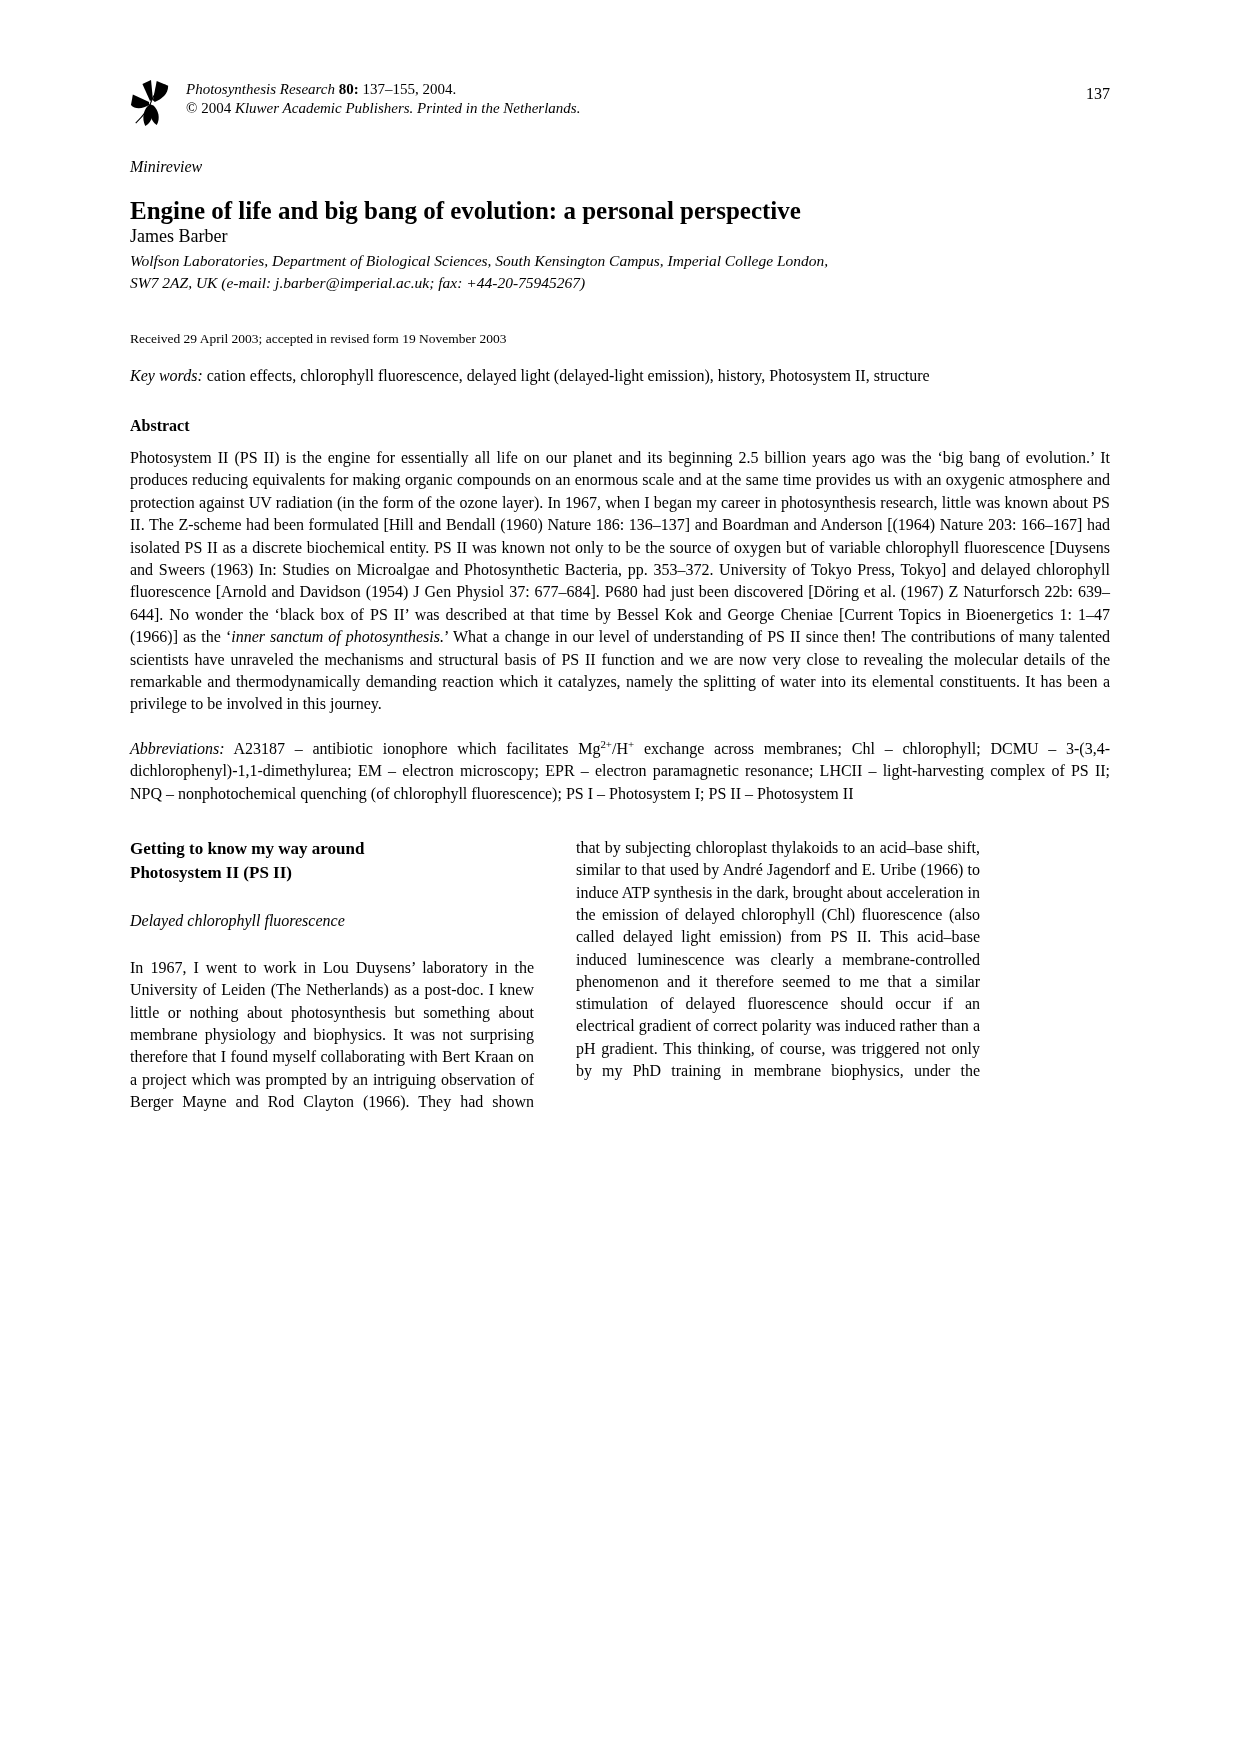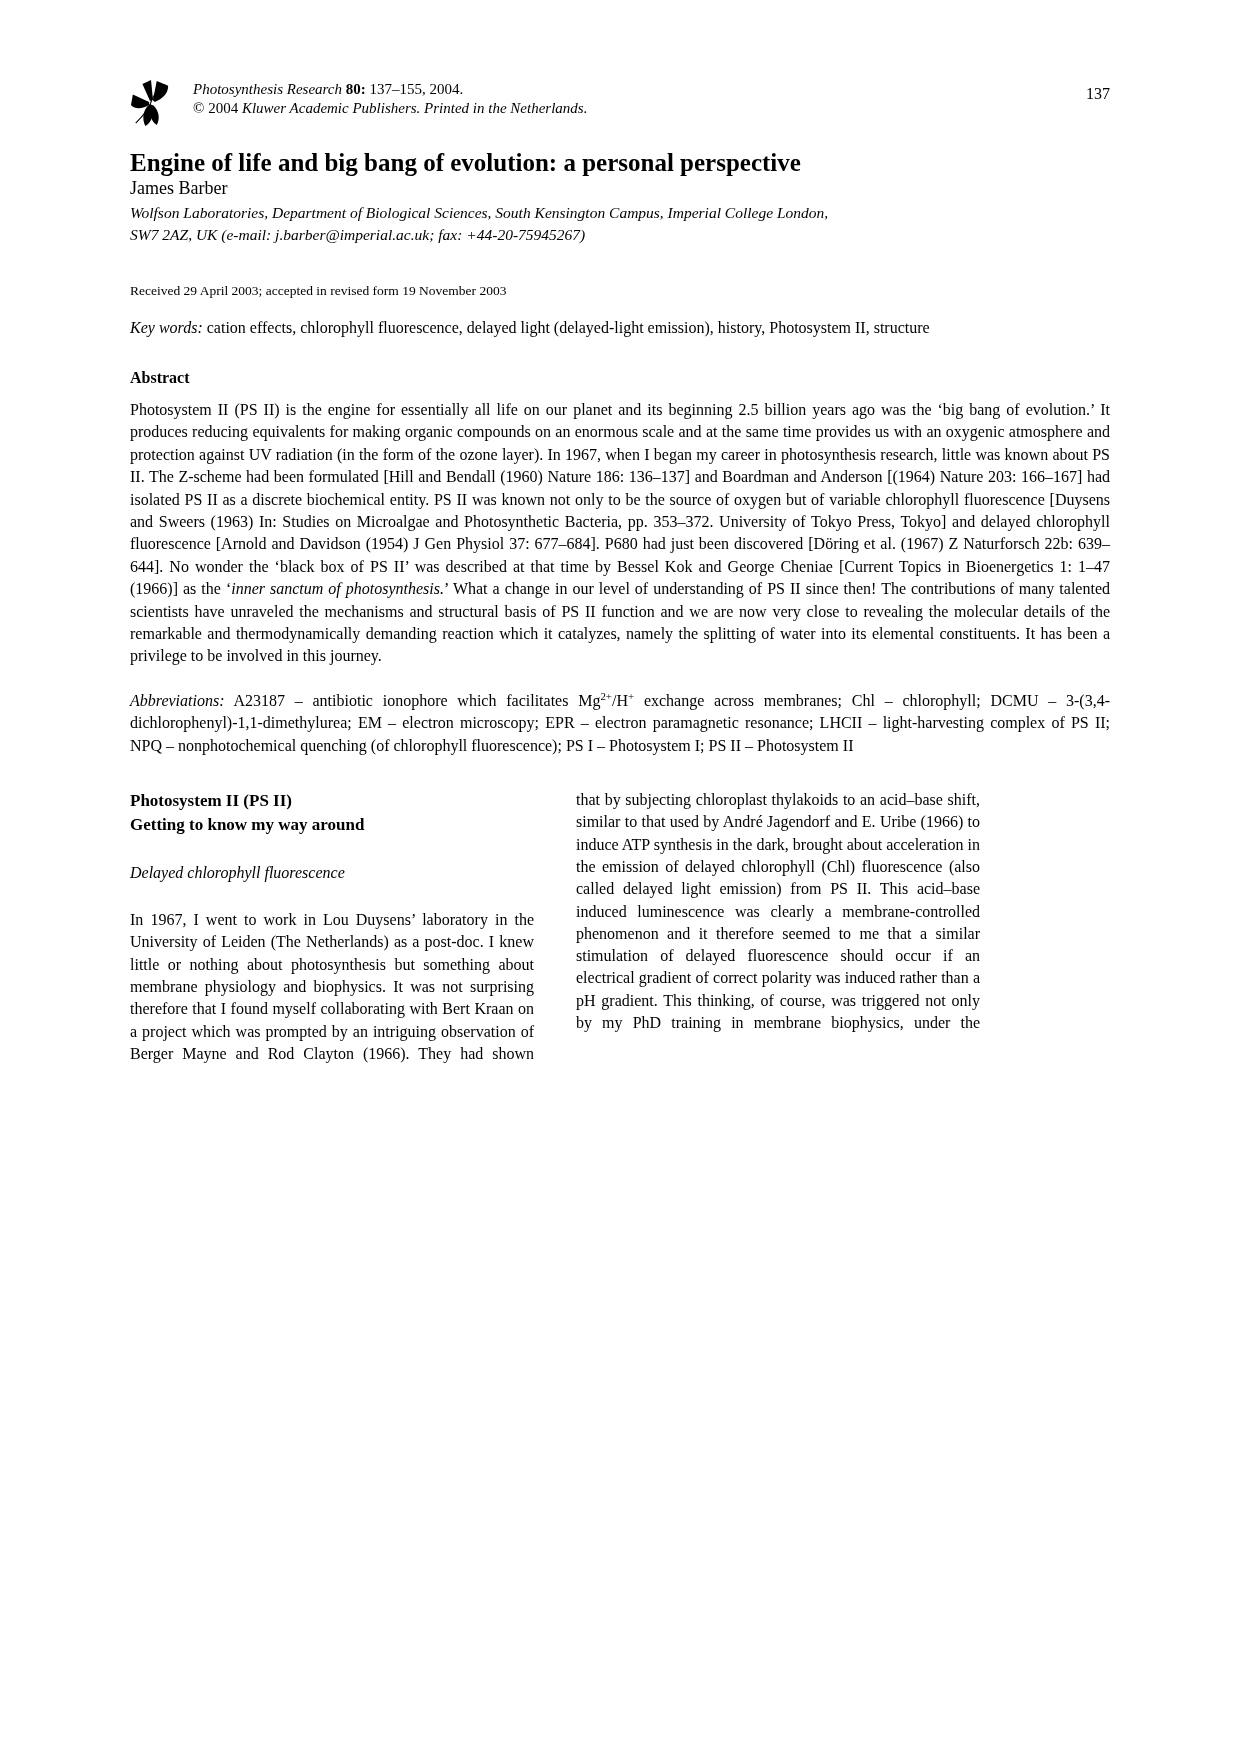--- a/index.html
+++ b/index.html
@@ -24,21 +24,21 @@
   .it { font-style: italic; }
   .bd { font-weight: bold; }
   sup { font-size: 0.68em; line-height: 0; }
 
   .header {
     display: flex;
     justify-content: space-between;
     align-items: flex-start;
     width: 980px;
   }
-  .header-left { display: flex; gap: 21px; }
+  .header-left { display: flex; gap: 14px; }
   .logo { display: inline-block; width: 42px; height: 50px; }
   .logo svg { width: 42px; height: 50px; display: block; }
   .imprint { font-size: 15px; line-height: 19px; padding-top: 2px; }
   .page-num { font-size: 16px; padding-top: 7px; }
 
   .kicker { margin-top: 30px; font-style: italic; font-size: 16px; }
   .title { margin: 20px 0 0 0; font-size: 25px; line-height: 30px; font-weight: bold; }
   .author { font-size: 18px; }
   .affiliation { margin-top: 3px; font-style: italic; font-size: 15.5px; line-height: 21.5px; }
   .received { margin-top: 38px; font-size: 13.5px; }
@@ -96,20 +96,21 @@
         </svg>
       </span>
       <div class="imprint">
         <div><span class="it">Photosynthesis Research</span><span> </span><span class="bd">80:</span><span> 137–155, 2004.</span></div>
         <div><span>© 2004 </span><span class="it">Kluwer Academic Publishers. Printed in the Netherlands.</span></div>
       </div>
     </div>
     <div class="page-num">137</div>
   </div>
 
+  <div class="kicker">Minireview</div>
 
   <h1 class="title">Engine of life and big bang of evolution: a personal perspective</h1>
 
   <div class="author">James Barber</div>
 
   <div class="affiliation">
       <div>Wolfson Laboratories, Department of Biological Sciences, South Kensington Campus, Imperial College London,</div>
       <div>SW7 2AZ, UK (e-mail: j.barber@imperial.ac.uk; fax: +44-20-75945267)</div>
     </div>
 
@@ -119,22 +120,22 @@
 
   <div class="abstract-heading">Abstract</div>
 
   <div class="abstract-body"><span>Photosystem II (PS II) is the engine for essentially all life on our planet and its beginning 2.5 billion years ago was the ‘big bang of evolution.’ It produces reducing equivalents for making organic compounds on an enormous scale and at the same time provides us with an oxygenic atmosphere and protection against UV radiation (in the form of the ozone layer). In 1967, when I began my career in photosynthesis research, little was known about PS II. The Z-scheme had been formulated [Hill and Bendall (1960) Nature 186: 136–137] and Boardman and Anderson [(1964) Nature 203: 166–167] had isolated PS II as a discrete biochemical entity. PS II was known not only to be the source of oxygen but of variable chlorophyll fluorescence [Duysens and Sweers (1963) In: Studies on Microalgae and Photosynthetic Bacteria, pp. 353–372. University of Tokyo Press, Tokyo] and delayed chlorophyll fluorescence [Arnold and Davidson (1954) J Gen Physiol 37: 677–684]. P680 had just been discovered [Döring et al. (1967) Z Naturforsch 22b: 639–644]. No wonder the ‘black box of PS II’ was described at that time by Bessel Kok and George Cheniae [Current Topics in Bioenergetics 1: 1–47 (1966)] as the ‘</span><span class="it">inner sanctum of photosynthesis.</span><span>’ What a change in our level of understanding of PS II since then! The contributions of many talented scientists have unraveled the mechanisms and structural basis of PS II function and we are now very close to revealing the molecular details of the remarkable and thermodynamically demanding reaction which it catalyzes, namely the splitting of water into its elemental constituents. It has been a privilege to be involved in this journey.</span></div>
 
   <div class="abbreviations"><span class="it">Abbreviations:</span><span> A23187 – antibiotic ionophore which facilitates Mg</span><sup>2+</sup><span>/H</span><sup>+</sup><span> exchange across membranes; Chl – chlorophyll; DCMU – 3-(3,4-dichlorophenyl)-1,1-dimethylurea; EM – electron microscopy; EPR – electron paramagnetic resonance; LHCII – light-harvesting complex of PS II; NPQ – nonphotochemical quenching (of chlorophyll fluorescence); PS I – Photosystem I; PS II – Photosystem II</span></div>
 
   <div class="columns">
     <div class="col col-left">
       <div class="col-heading">
+          <div>Getting to know my way around</div>
           <div>Photosystem II (PS II)</div>
-          <div>Getting to know my way around</div>
         </div>
       <div class="col-subheading">Delayed chlorophyll fluorescence</div>
       <p class="body-para">In 1967, I went to work in Lou Duysens’ laboratory in the University of Leiden (The Netherlands) as a post-doc. I knew little or nothing about photosynthesis but something about membrane physiology and biophysics. It was not surprising therefore that I found myself collaborating with Bert Kraan on a project which was prompted by an intriguing observation of Berger Mayne and Rod Clayton (1966). They had shown</p>
     </div>
     <div class="col col-right">
       <p class="body-para">that by subjecting chloroplast thylakoids to an acid–base shift, similar to that used by André Jagendorf and E. Uribe (1966) to induce ATP synthesis in the dark, brought about acceleration in the emission of delayed chlorophyll (Chl) fluorescence (also called delayed light emission) from PS II. This acid–base induced luminescence was clearly a membrane-controlled phenomenon and it therefore seemed to me that a similar stimulation of delayed fluorescence should occur if an electrical gradient of correct polarity was induced rather than a pH gradient. This thinking, of course, was triggered not only by my PhD training in membrane biophysics, under the</p>
     </div>
   </div>
 
 </div>

